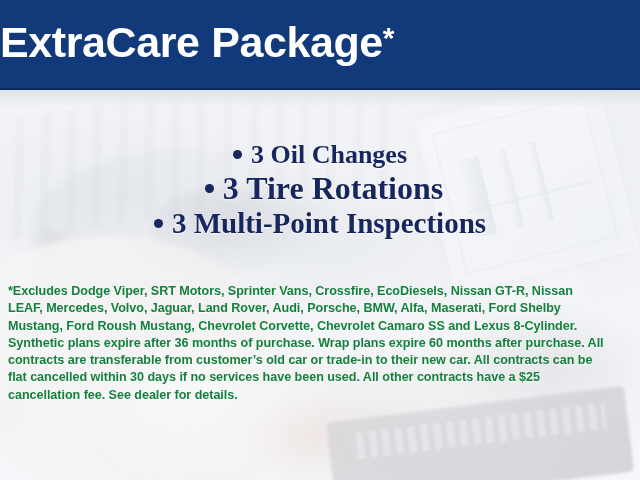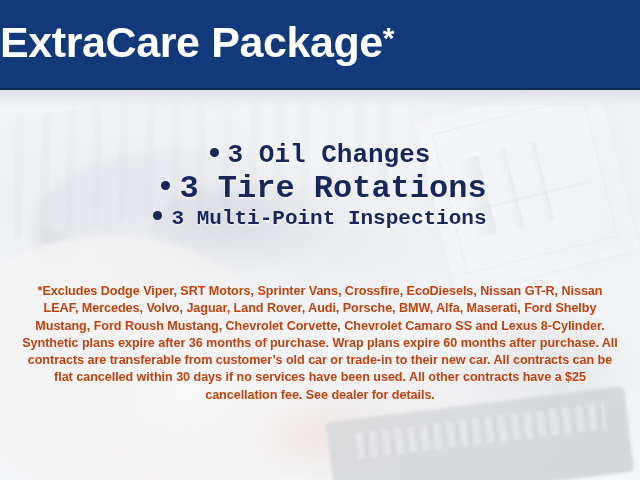--- a/index.html
+++ b/index.html
@@ -254,48 +254,48 @@
     margin: 0;
     padding: 0;
     position: absolute;
     left: 0;
     top: 52px;
     width: 640px;
     text-align: center;
   }
   .benefits li {
     color: #17275e;
-    font-family: Liberation Mono, monospace;
+    font-family: Liberation Serif, serif;
     font-weight: bold;
     line-height: 1.16;
     white-space: nowrap;
     text-shadow: 0 1px 2px rgba(255,255,255,0.85);
   }
   .benefits li .bullet-dot {
     display: inline-block;
     width: 9px;
     height: 9px;
     border-radius: 50%;
     background: #17275e;
     vertical-align: middle;
     margin-right: 9px;
     position: relative;
     top: -3px;
   }
   .benefits li.size-1 { font-size: 26px; }
   .benefits li.size-2 { font-size: 32px; padding-left: 8px; }
-  .benefits li.size-3 { font-size: 21px; }
+  .benefits li.size-3 { font-size: 29px; }
 
   .disclaimer {
     position: absolute;
-    left: 22px;
+    left: 8px;
     top: 195px;
     width: 596px;
-    text-align: center;
-    color: #c2410c;
+    text-align: left;
+    color: #15803d;
     font-family: "Liberation Sans", sans-serif;
     font-size: 12.6px;
     font-weight: bold;
     line-height: 17.3px;
     letter-spacing: -0.05px;
     text-shadow: 0 1px 1px rgba(255,255,255,0.8);
   }
   .disclaimer p { margin: 0; padding: 0; }
 </style>
 </head>

